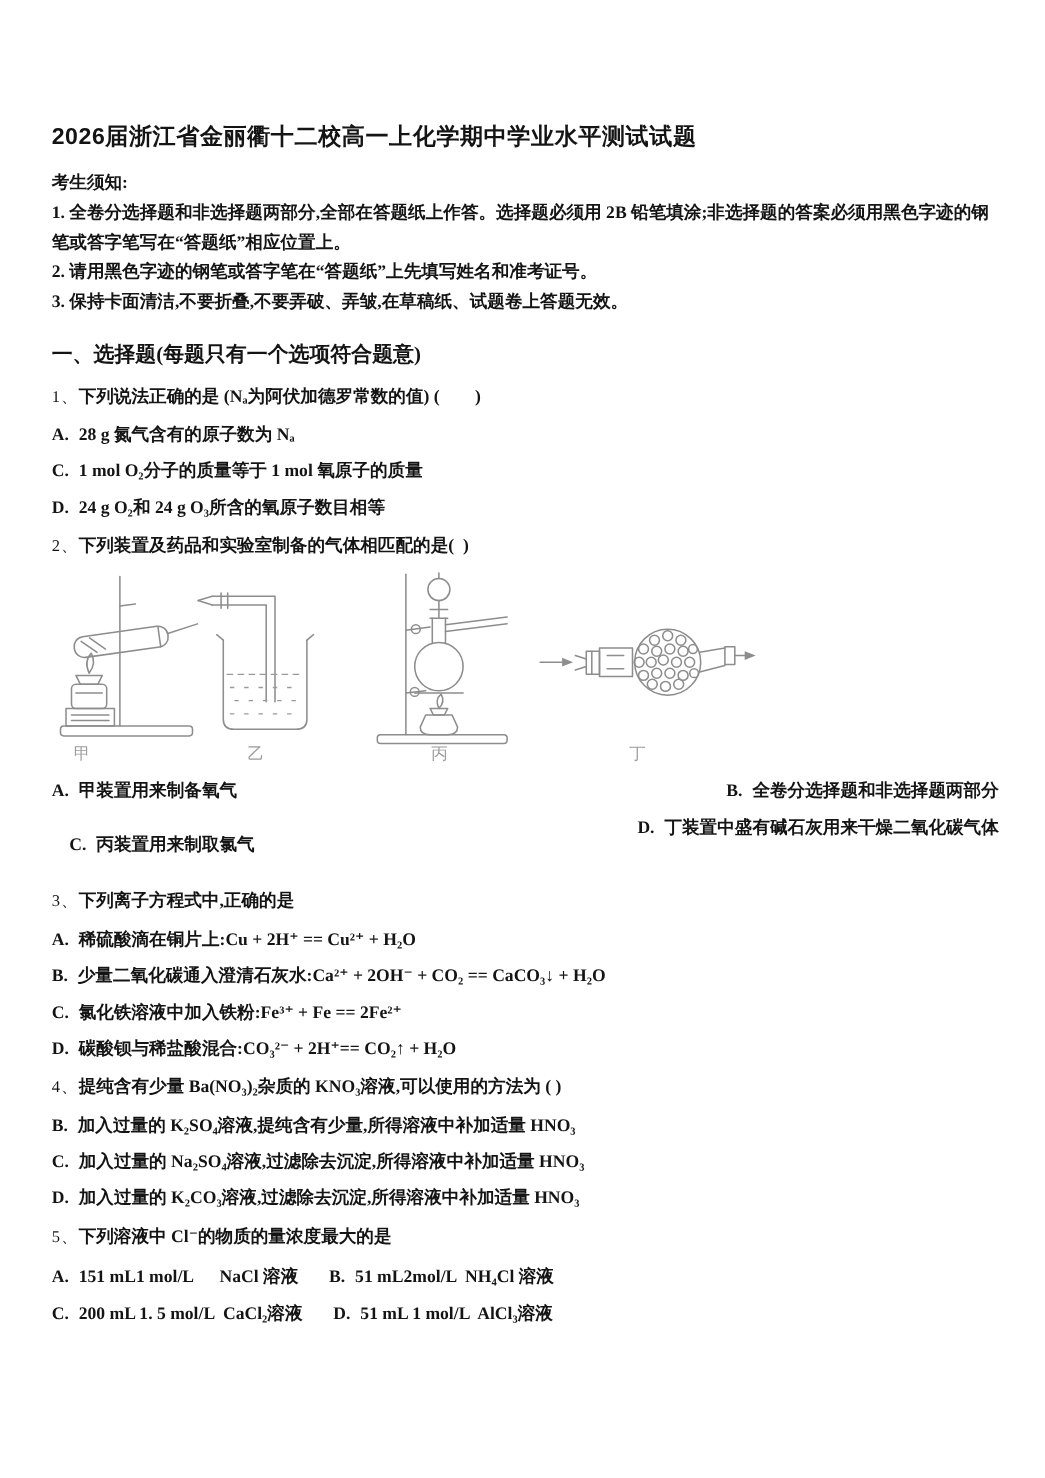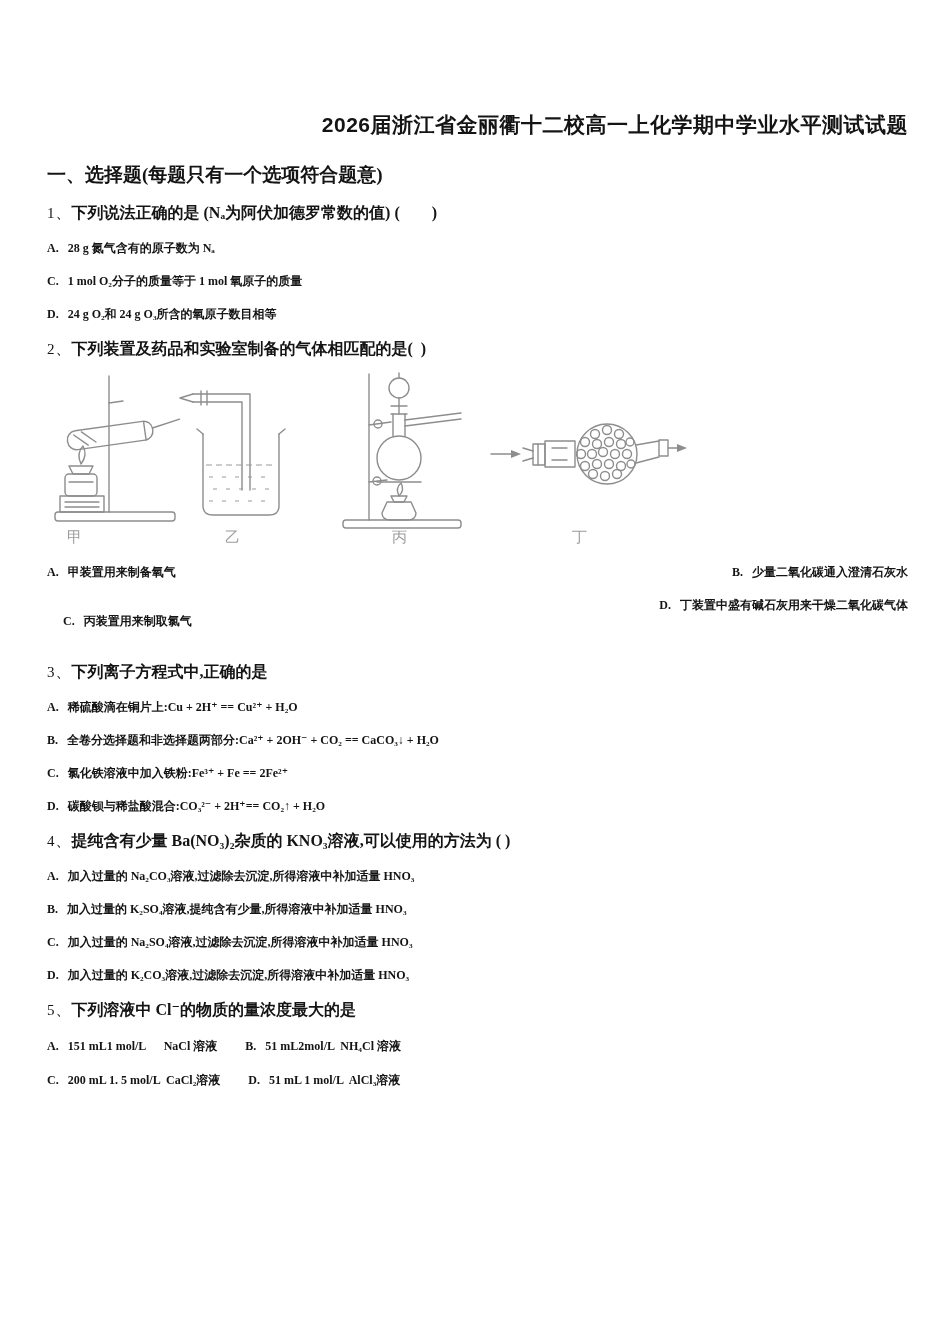--- a/index.html
+++ b/index.html
@@ -1,44 +1,50 @@
 <!DOCTYPE html>
 <html><head>
 <meta charset="utf-8">
 <style>
   html,body{margin:0;padding:0;background:#ffffff;}
   body{width:950px;height:1344px;overflow:hidden;position:relative;color:#141414;}
   .page{padding:110px 42px 0 47px;font-family:"Liberation Serif","DejaVu Serif",serif;}
-  .title{margin:0 0 13px 0;text-align:right;font-family:"Liberation Sans","DejaVu Sans",sans-serif;
+  .title{margin:0 0 13px 0;text-align:left;font-family:"Liberation Sans","DejaVu Sans",sans-serif;
          font-weight:700;font-size:21px;line-height:30px;letter-spacing:0.5px;}
   .notice-heading{margin:0;font-size:16px;line-height:27px;font-weight:600;}
   .notice p{margin:0;font-size:16px;line-height:27px;font-weight:600;white-space:pre-wrap;}
   .section-heading{margin:23px 0 0 0;font-size:19px;line-height:24px;font-weight:700;}
   .stem{margin:15px 0 0 0;font-size:16px;line-height:22px;font-weight:600;white-space:pre-wrap;}
   .stem .qnum{font-weight:400;font-size:15px;letter-spacing:1px;}
-  .opt{margin:15px 0 0 0;font-size:12px;line-height:18px;font-weight:600;white-space:pre-wrap;}
+  .opt{margin:15px 0 0 0;font-size:16px;line-height:18px;font-weight:600;white-space:pre-wrap;}
   .opt .letter{font-weight:700;margin-right:9px;}
   .optrow{display:flex;margin:15px 0 0 0;justify-content:space-between;}
   .optrow .cell-l{width:315px;flex:0 0 auto;}
   .q5row{display:flex;gap:28px;margin:16px 0 0 0;}
   .figure-wrap{margin:10px 0 0 0;}
   .fig{display:block;}
   .fig *{vector-effect:non-scaling-stroke;}
   .sketch{stroke:#8d8d8d;stroke-width:1.4;fill:none;stroke-linecap:round;stroke-linejoin:round;}
   .sketch-fill{fill:#8d8d8d;stroke:none;}
   .dash{stroke:#9a9a9a;stroke-width:1.2;fill:none;}
   .figlabel{fill:#9c9c9c;font-size:15px;font-weight:400;}
 </style>
 </head>
 <body>
 
 <div class="page">
 
   <h1 class="title">2026届浙江省金丽衢十二校高一上化学期中学业水平测试试题</h1>
 
+  <div class="notice">
+    <p class="notice-heading">考生须知:</p>
+    <p>1. 全卷分选择题和非选择题两部分,全部在答题纸上作答。选择题必须用 2B 铅笔填涂;非选择题的答案必须用黑色字迹的钢笔或答字笔写在“答题纸”相应位置上。</p>
+    <p>2. 请用黑色字迹的钢笔或答字笔在“答题纸”上先填写姓名和准考证号。</p>
+    <p>3. 保持卡面清洁,不要折叠,不要弄破、弄皱,在草稿纸、试题卷上答题无效。</p>
+  </div>
 
   <p class="section-heading">一、选择题(每题只有一个选项符合题意)</p>
 
   <div>
     <p class="stem"><span class="qnum">1、</span><span>下列说法正确的是 (Nₐ为阿伏加德罗常数的值) (        )</span></p>
     <p class="opt"><span class="letter">A.</span><span>28 g 氮气含有的原子数为 Nₐ</span></p>
     <p class="opt"><span class="letter">C.</span><span>1 mol O₂分子的质量等于 1 mol 氧原子的质量</span></p>
     <p class="opt"><span class="letter">D.</span><span>24 g O₂和 24 g O₃所含的氧原子数目相等</span></p>
   </div>
 
@@ -145,39 +151,38 @@
 
         <text class="figlabel" x="20" y="172">甲</text>
         <text class="figlabel" x="178" y="172">乙</text>
         <text class="figlabel" x="345" y="172">丙</text>
         <text class="figlabel" x="525" y="172">丁</text>
       </svg>
     </div>
 
     <div class="optrow">
       <p class="opt cell-l" style="margin:0"><span class="letter">A.</span><span>甲装置用来制备氧气</span></p>
-      <p class="opt" style="margin:0"><span class="letter">B.</span><span>少量二氧化碳通入澄清石灰水</span></p>
+      <p class="opt" style="margin:0"><span class="letter">B.</span><span>全卷分选择题和非选择题两部分</span></p>
     </div>
     <div class="optrow">
       <p class="opt cell-l" style="margin:16px"><span class="letter">C.</span><span>丙装置用来制取氯气</span></p>
       <p class="opt" style="margin:0"><span class="letter">D.</span><span>丁装置中盛有碱石灰用来干燥二氧化碳气体</span></p>
     </div>
   </div>
 
   <div>
     <p class="stem"><span class="qnum">3、</span><span>下列离子方程式中,正确的是</span></p>
     <p class="opt"><span class="letter">A.</span><span>稀硫酸滴在铜片上:Cu + 2H⁺ == Cu²⁺ + H₂O</span></p>
-    <p class="opt"><span class="letter">B.</span><span>全卷分选择题和非选择题两部分:Ca²⁺ + 2OH⁻ + CO₂ == CaCO₃↓ + H₂O</span></p>
+    <p class="opt"><span class="letter">B.</span><span>少量二氧化碳通入澄清石灰水:Ca²⁺ + 2OH⁻ + CO₂ == CaCO₃↓ + H₂O</span></p>
     <p class="opt"><span class="letter">C.</span><span>氯化铁溶液中加入铁粉:Fe³⁺ + Fe == 2Fe²⁺</span></p>
     <p class="opt"><span class="letter">D.</span><span>碳酸钡与稀盐酸混合:CO₃²⁻ + 2H⁺== CO₂↑ + H₂O</span></p>
   </div>
 
   <div>
     <p class="stem"><span class="qnum">4、</span><span>提纯含有少量 Ba(NO₃)₂杂质的 KNO₃溶液,可以使用的方法为 ( )</span></p>
-    <p class="opt"><span class="letter">A.</span><span>加入过量的 Na₂CO₃溶液,过滤除去沉淀,所得溶液中补加适量 HNO₃</span></p>
     <p class="opt"><span class="letter">B.</span><span>加入过量的 K₂SO₄溶液,提纯含有少量,所得溶液中补加适量 HNO₃</span></p>
     <p class="opt"><span class="letter">C.</span><span>加入过量的 Na₂SO₄溶液,过滤除去沉淀,所得溶液中补加适量 HNO₃</span></p>
     <p class="opt"><span class="letter">D.</span><span>加入过量的 K₂CO₃溶液,过滤除去沉淀,所得溶液中补加适量 HNO₃</span></p>
   </div>
 
   <div>
     <p class="stem"><span class="qnum">5、</span><span>下列溶液中 Cl⁻的物质的量浓度最大的是</span></p>
     <div class="q5row">
       <p class="opt" style="margin:0"><span class="letter">A.</span><span>151 mL1 mol/L      NaCl 溶液</span></p>
       <p class="opt" style="margin:0"><span class="letter">B.</span><span>51 mL2mol/L  NH₄Cl 溶液</span></p>

